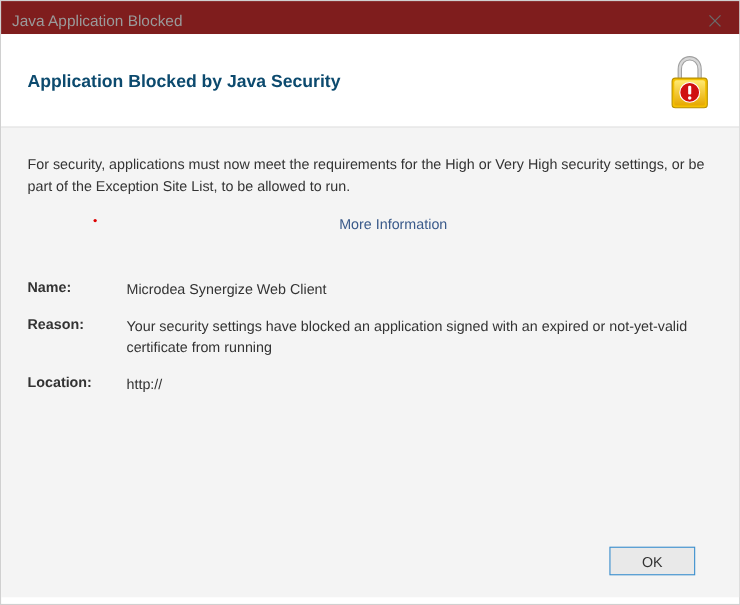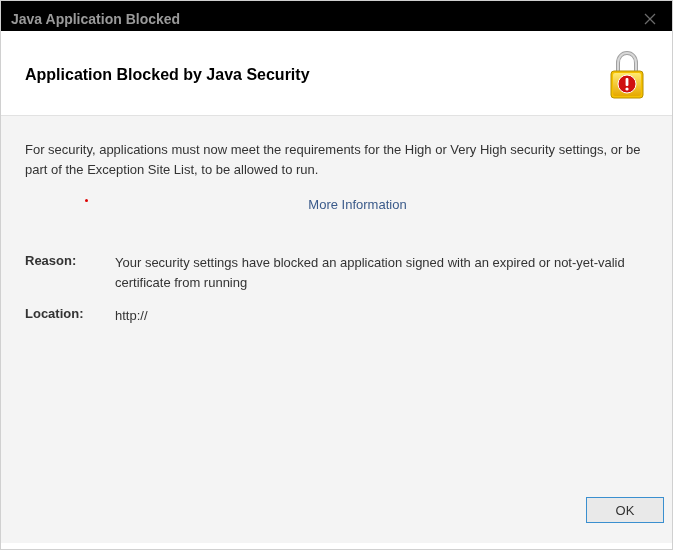--- a/index.html
+++ b/index.html
@@ -20,22 +20,21 @@
       border: 1px solid #d0d0d0;
       background: #fff;
       position: relative;
     }
     .titlebar {
       height: 30px;
       display: flex;
       align-items: center;
       justify-content: space-between;
       padding: 5px 8px 0 10px;
-      background: #000000;
-      font-weight: bold;
+      background: #7f1d1d;
     }
     .titlebar-text {
       color: #9a9a9a;
       font-size: 14px;
     }
     .close-btn {
       width: 28px;
       height: 24px;
       display: flex;
       align-items: center;
@@ -49,21 +48,21 @@
     .header-area {
       padding: 18px 24px 14px 24px;
       display: flex;
       align-items: center;
       justify-content: space-between;
       background: #fff;
     }
     .header-title {
       font-size: 16px;
       font-weight: bold;
-      color: #000000;
+      color: #0c4a6e;
     }
     .lock-icon {
       width: 42px;
       height: 52px;
       flex-shrink: 0;
     }
     .content {
       background: #f4f4f4;
       border-top: 1px solid #e2e2e2;
       padding: 24px 24px 20px 24px;
@@ -108,21 +107,21 @@
       width: 90px;
       flex-shrink: 0;
     }
     .detail-value {
       flex: 1;
       line-height: 1.5;
     }
     .button-row {
       position: absolute;
       bottom: 20px;
-      right: 8px;
+      right: 40px;
     }
     .ok-button {
       min-width: 78px;
       height: 26px;
       background: #e9e9e9;
       border: 1px solid #3a8fcf;
       color: #333;
       font-size: 13px;
       cursor: pointer;
       padding: 0 24px;
@@ -169,20 +168,24 @@
   </div>
 
   <div class="content">
     <p class="intro">For security, applications must now meet the requirements for the High or Very High security settings, or be part of the Exception Site List, to be allowed to run.</p>
 
     <div class="more-info">
       <span class="red-dot"></span>
       <span class="more-info-link">More Information</span>
     </div>
 
+    <div class="detail-row">
+      <span class="detail-label">Name:</span>
+      <span class="detail-value">Microdea Synergize Web Client</span>
+    </div>
 
     <div class="detail-row">
       <span class="detail-label">Reason:</span>
       <span class="detail-value">Your security settings have blocked an application signed with an expired or not-yet-valid certificate from running</span>
     </div>
 
     <div class="detail-row">
       <span class="detail-label">Location:</span>
       <span class="detail-value">http://</span>
     </div>

